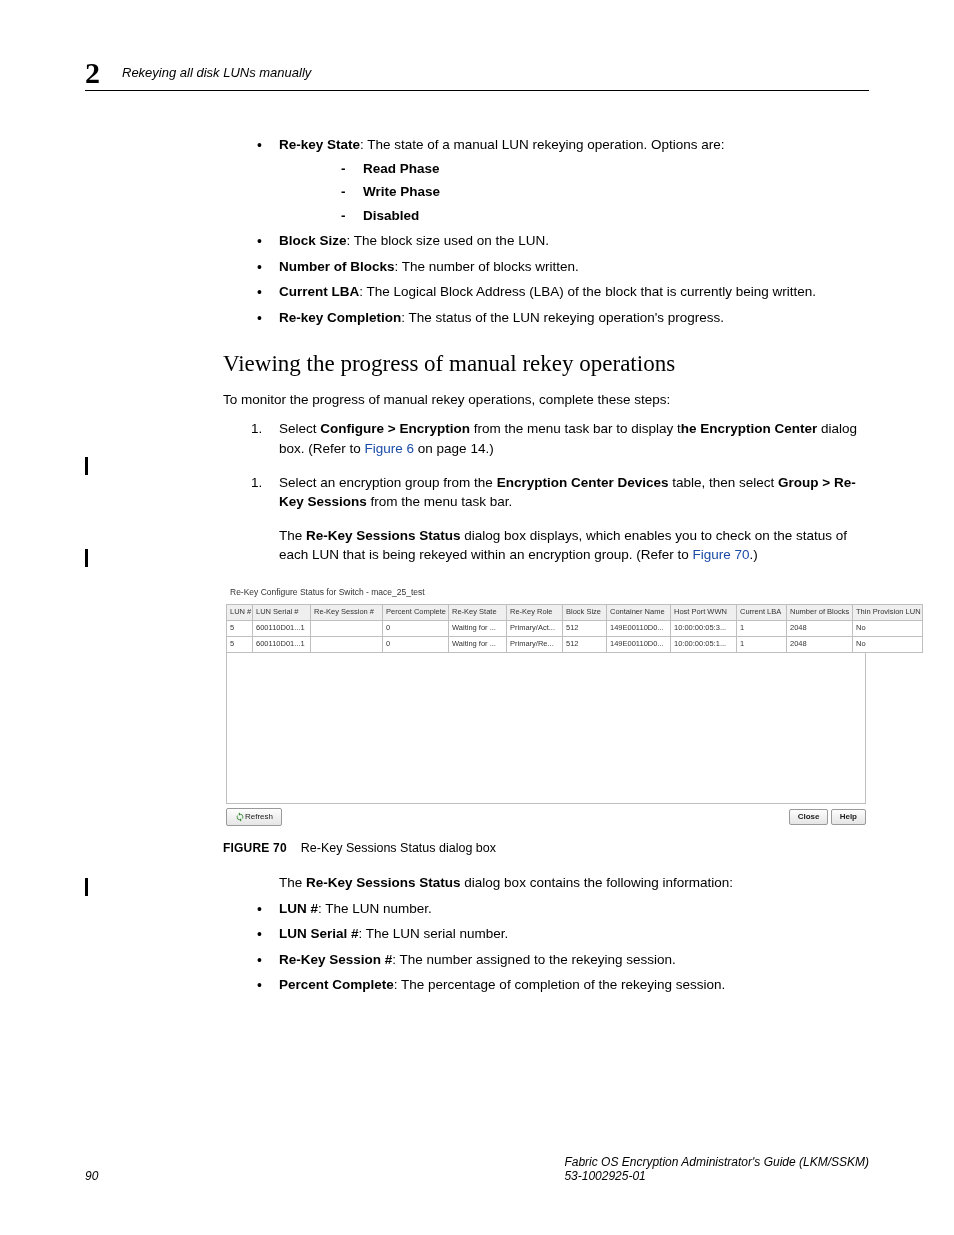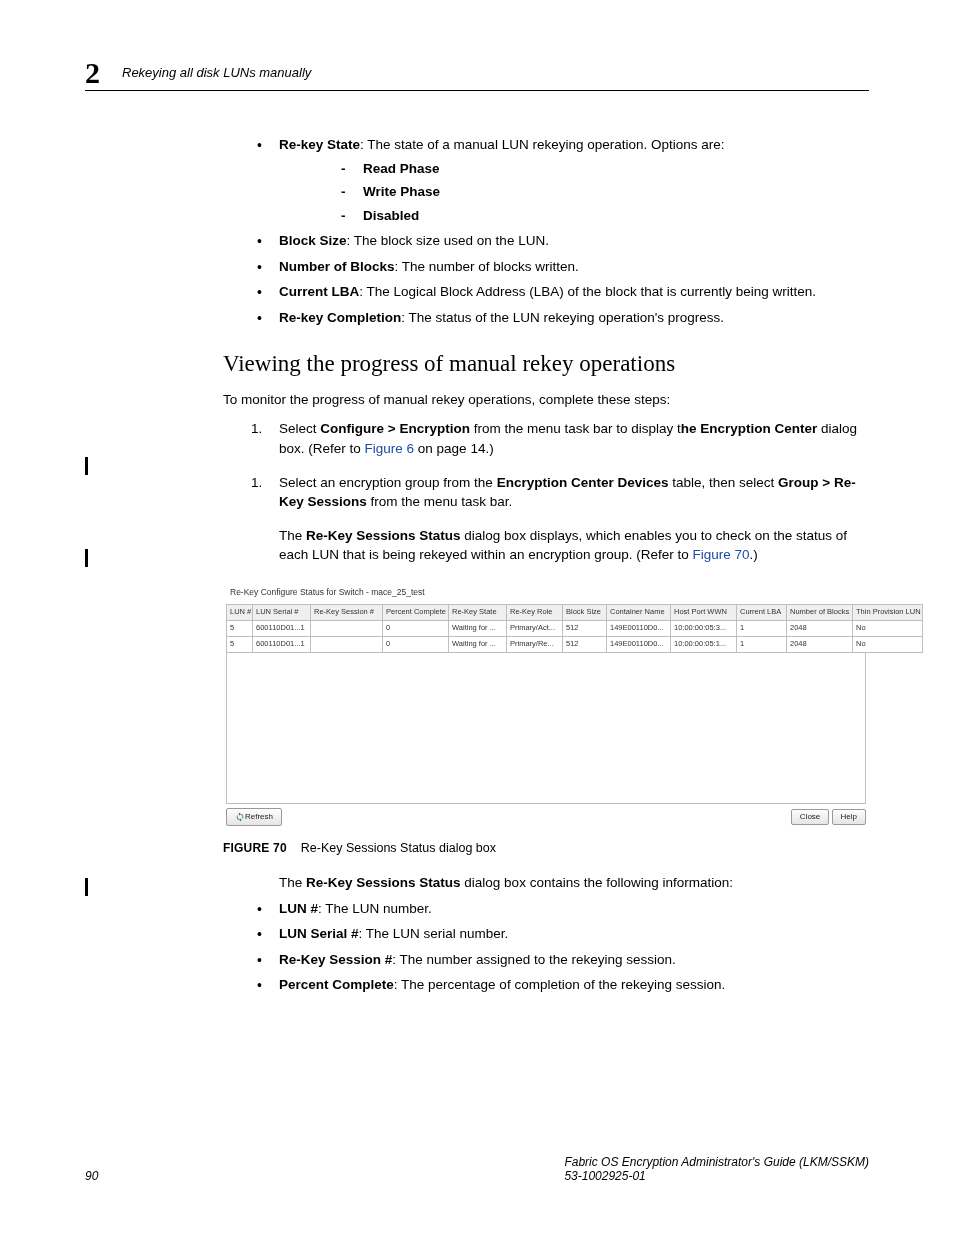--- a/index.html
+++ b/index.html
@@ -153,21 +153,21 @@
   .btn {
     display: inline-flex;
     align-items: center;
     background: linear-gradient(#fdfdfd,#e5e5e5);
     border: 1px solid #9a9a9a;
     border-radius: 2px;
     padding: 2px 8px;
     font-size: 8px;
     color: #222;
   }
-  .btn-sm { padding: 1px 8px; }
+  .btn-sm { padding: 1px 8px; font-weight: bold; }
   .figure-caption {
     font-size: 12.5px;
     margin-top: 10px;
   }
   .figure-caption .fignum {
     font-weight: bold;
     font-family: Arial, sans-serif;
     letter-spacing: 0.2px;
     text-transform: uppercase;
     font-size: 12px;

